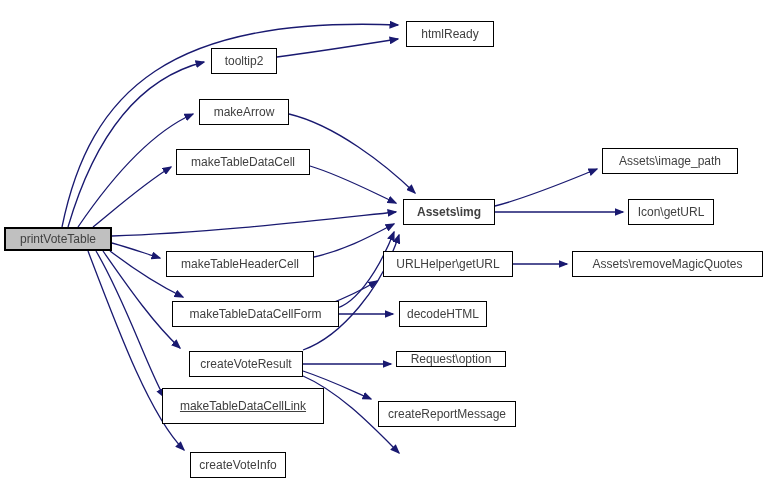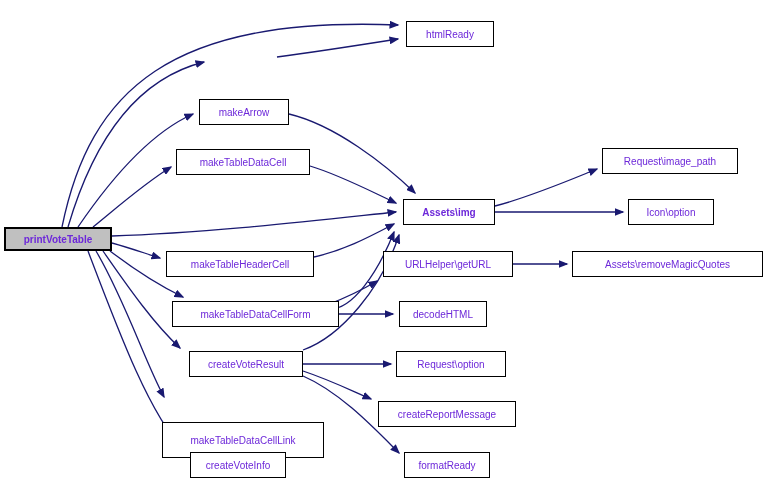--- a/index.html
+++ b/index.html
@@ -1,20 +1,20 @@
 <!DOCTYPE html>
 <html><head>
 <meta charset="utf-8">
 <style>
   html,body{margin:0;padding:0;background:#ffffff;}
   #canvas{position:relative;width:773px;height:485px;background:#ffffff;overflow:hidden;
           font-family:"Liberation Sans", sans-serif;}
   #edges{position:absolute;left:0;top:0;width:773px;height:485px;}
   .node{position:absolute;box-sizing:border-box;background:#ffffff;border:1px solid #000000;
-        display:flex;align-items:center;justify-content:center;font-size:10px;color:#6d28d9;
+        display:flex;align-items:center;justify-content:center;font-size:12px;color:#404040;
         white-space:nowrap;cursor:pointer;text-align:right;}
   .node.root{background:#c0c0c0;border:2px solid #000000;cursor:default;}
   .edge{fill:none;stroke:#191970;stroke-width:1.3px;}
 </style>
 </head>
 <body>
 
 <div id="canvas">
 
   <svg id="edges" width="773" height="485" viewBox="0 0 773 485" xmlns="http://www.w3.org/2000/svg">
@@ -42,50 +42,50 @@
     <path class="edge" d="M 327,314 C 350,314 370,314 393,314" marker-end="url(#arrow)"></path>
     <path class="edge" d="M 303,350 C 342,336 382,287 399,235" marker-end="url(#arrow)"></path>
     <path class="edge" d="M 303,364 C 332,364 362,364 391,364" marker-end="url(#arrow)"></path>
     <path class="edge" d="M 303,371 C 330,380 350,390 371,399" marker-end="url(#arrow)"></path>
     <path class="edge" d="M 303,376 C 340,392 374,428 399,453" marker-end="url(#arrow)"></path>
     <path class="edge" d="M 495,206 C 530,197 565,182 597,169" marker-end="url(#arrow)"></path>
     <path class="edge" d="M 495,212 C 538,212 580,212 623,212" marker-end="url(#arrow)"></path>
     <path class="edge" d="M 513,264 C 531,264 549,264 567,264" marker-end="url(#arrow)"></path>
   </svg>
 
-  <div class="node root" style="left:4px;top:227px;width:108px;height:24px;font-weight:bold;">printVoteTable</div>
+  <div class="node root" style="left:4px;top:227px;width:108px;height:24px;">printVoteTable</div>
 
   <div class="node" style="left:406px;top:21px;width:88px;height:26px;">htmlReady</div>
 
+  <div class="node" style="left:211px;top:48px;width:66px;height:26px;">tooltip2</div>
 
   <div class="node" style="left:199px;top:99px;width:90px;height:26px;">makeArrow</div>
 
   <div class="node" style="left:176px;top:149px;width:134px;height:26px;">makeTableDataCell</div>
 
   <div class="node" style="left:403px;top:199px;width:92px;height:26px;font-weight:bold;">Assets\img</div>
 
-  <div class="node" style="left:602px;top:148px;width:136px;height:26px;">Request\image_path</div>
+  <div class="node" style="left:602px;top:148px;width:136px;height:26px;">Assets\image_path</div>
 
-  <div class="node" style="left:628px;top:199px;width:86px;height:26px;">Icon\option</div>
+  <div class="node" style="left:628px;top:199px;width:86px;height:26px;">Icon\getURL</div>
 
   <div class="node" style="left:166px;top:251px;width:148px;height:26px;">makeTableHeaderCell</div>
 
   <div class="node" style="left:383px;top:251px;width:130px;height:26px;">URLHelper\getURL</div>
 
   <div class="node" style="left:572px;top:251px;width:191px;height:26px;">Assets\removeMagicQuotes</div>
 
   <div class="node" style="left:172px;top:301px;width:167px;height:26px;">makeTableDataCellForm</div>
 
   <div class="node" style="left:399px;top:301px;width:88px;height:26px;">decodeHTML</div>
 
   <div class="node" style="left:189px;top:351px;width:114px;height:26px;">createVoteResult</div>
 
-  <div class="node" style="left:396px;top:351px;width:110px;height:26px;">Request\option</div>
+  <div class="node" style="left:396px;top:351px;width:110px;height:16px;">Request\option</div>
 
-  <div class="node" style="left:162px;top:422px;width:162px;height:36px;">makeTableDataCellLink</div>
+  <div class="node" style="left:162px;top:388px;width:162px;height:36px;text-decoration:underline;">makeTableDataCellLink</div>
 
   <div class="node" style="left:378px;top:401px;width:138px;height:26px;">createReportMessage</div>
 
   <div class="node" style="left:190px;top:452px;width:96px;height:26px;">createVoteInfo</div>
 
-  <div class="node" style="left:404px;top:452px;width:86px;height:26px;">formatReady</div>
 
 </div>
 
 </body></html>

